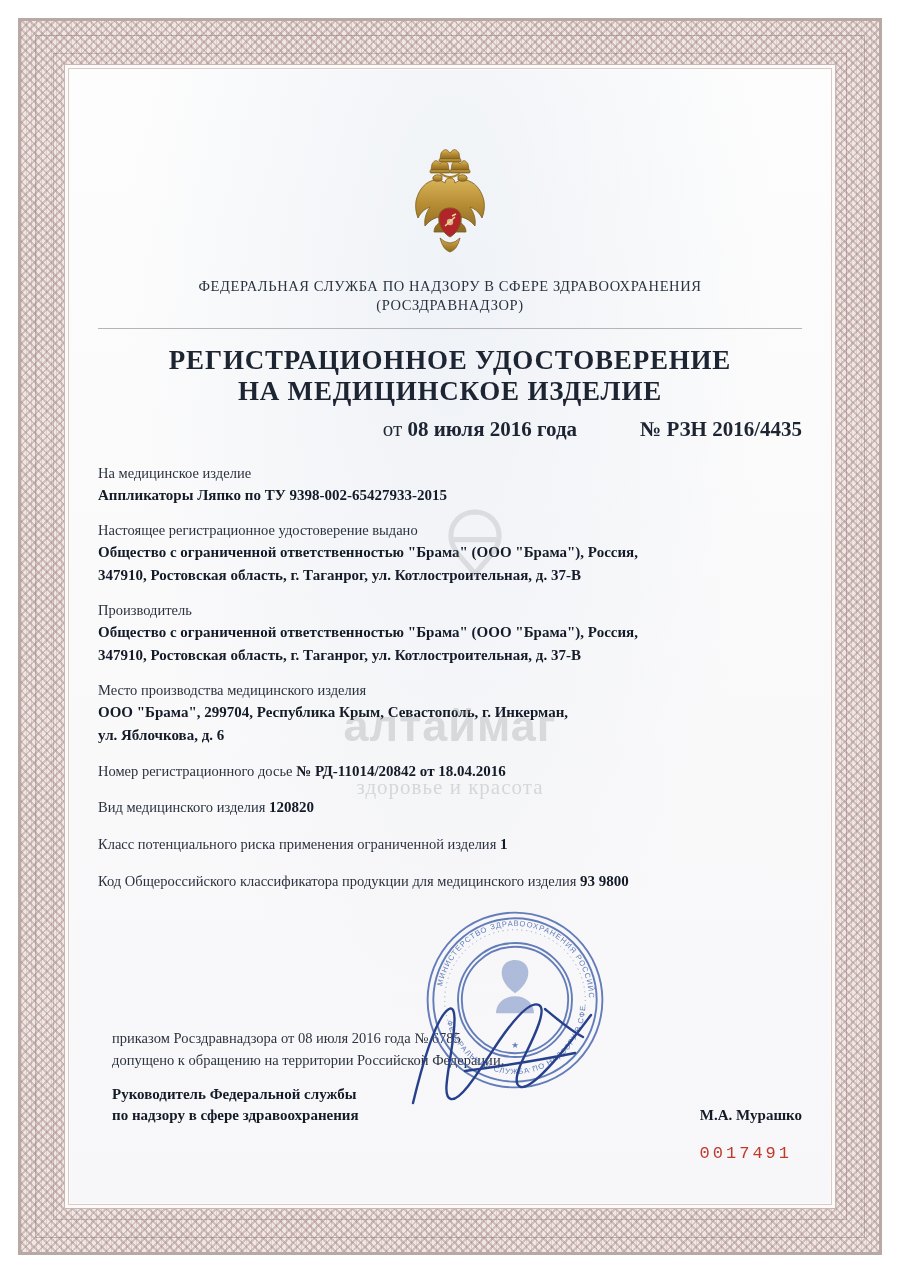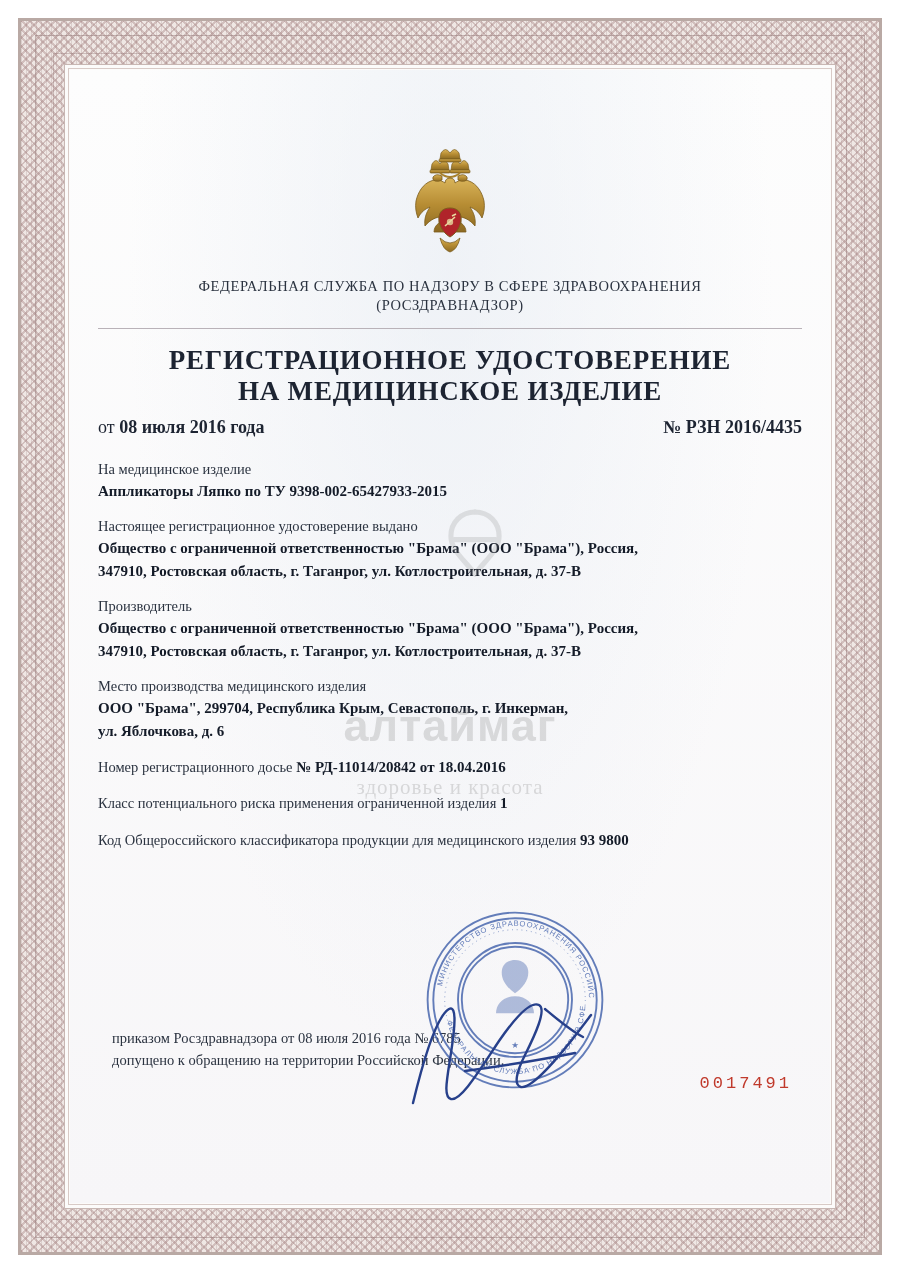--- a/index.html
+++ b/index.html
@@ -131,23 +131,23 @@
     text-align: center;
     font-size: 27px;
     font-weight: bold;
     letter-spacing: 0.8px;
     color: #1d2432;
     line-height: 1.16;
   }
   .date-row {
     margin-top: 9px;
     display: flex;
-    justify-content: space-between;
-    gap: 43px;
-    font-size: 18px;
+    justify-content: flex-end;
+    gap: 63px;
+    font-size: 21px;
     font-weight: bold;
     color: #1d2432;
   }
   .date-row .prefix { font-weight: normal; }
 
   
   .fields { margin-top: 22px; }
   .field { margin-bottom: 15px; }
   .field-label {
     font-size: 14.5px;
@@ -195,21 +195,21 @@
     color: #141b28;
     line-height: 1.42;
   }
   .sign-name {
     font-size: 15px;
     font-weight: bold;
     color: #141b28;
     padding-bottom: 2px;
   }
   .doc-number {
-    margin-top: 2px;
+    margin-top: 18px;
     text-align: right;
     font-family: "Liberation Mono", monospace;
     font-size: 17px;
     letter-spacing: 3px;
     color: #c0392b;
     padding-right: 10px;
   }
 
   
   .stamp {
@@ -382,38 +382,49 @@
         <div class="field-label">Место производства медицинского изделия</div>
         <div class="field-value">ООО "Брама", 299704, Республика Крым, Севастополь, г. Инкерман,</div>
         <div class="field-value">ул. Яблочкова, д. 6</div>
       </div>
 
       <div class="field-inline">
         <span>Номер регистрационного досье</span>
         <b>№ РД-11014/20842 от 18.04.2016</b>
       </div>
 
+      <div class="field-inline">
+        <span>Вид медицинского изделия</span>
+        <b>120820</b>
+      </div>
 
       <div class="field-inline">
         <span>Класс потенциального риска применения ограниченной изделия</span>
         <b>1</b>
       </div>
 
       <div class="field-inline">
         <span>Код Общероссийского классификатора продукции для медицинского изделия</span>
         <b>93 9800</b>
       </div>
 
 
     </div>
 
     <div class="footer">
       <div class="order-line">приказом Росздравнадзора от 08 июля 2016 года № 6785</div>
       <div class="order-line">допущено к обращению на территории Российской Федерации.</div>
 
+      <div class="sign-block">
+        <div>
+          <div class="sign-title">Руководитель Федеральной службы</div>
+          <div class="sign-title">по надзору в сфере здравоохранения</div>
+        </div>
+        <div class="sign-name">М.А. Мурашко</div>
+      </div>
 
       <div class="doc-number">0017491</div>
     </div>
 
   </div>
 </div>
 
 <svg class="stamp" viewBox="0 0 200 200">
   <g fill="none" stroke="#3a5ba8" stroke-width="2">
     <circle cx="100" cy="100" r="92"></circle>

